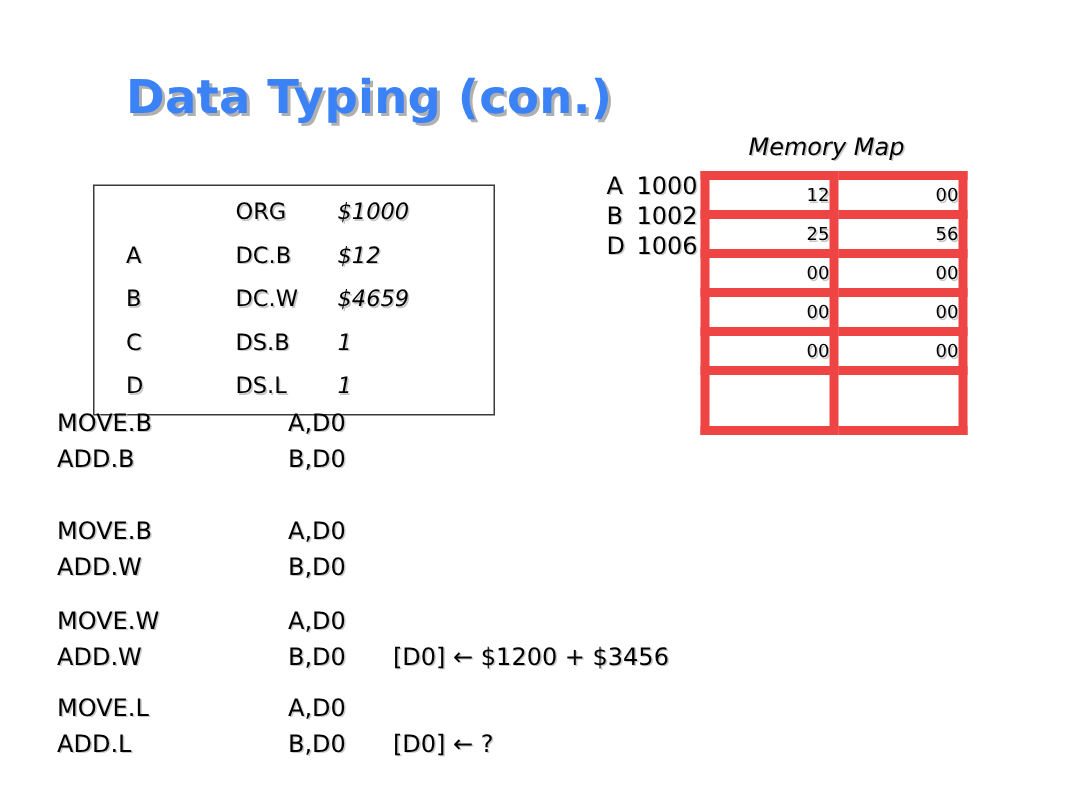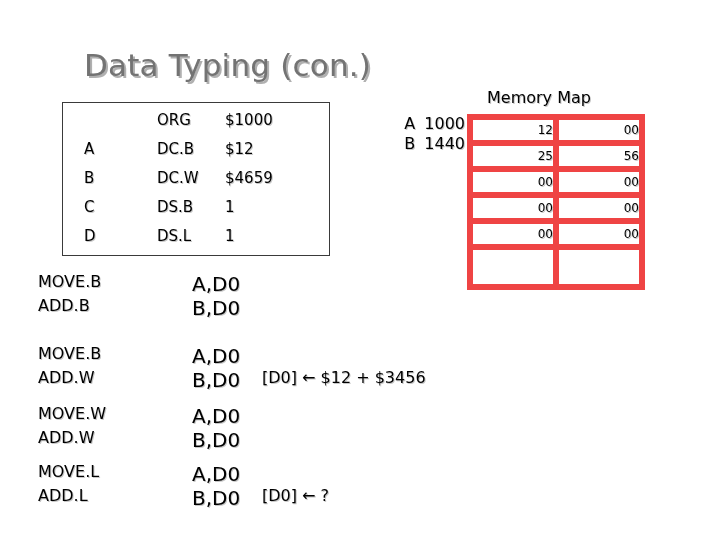--- a/index.html
+++ b/index.html
@@ -15,33 +15,33 @@
     font-family: "DejaVu Sans", sans-serif;
     color: #000000;
   }
 
   
   #slide-title {
     position: absolute;
     left: 84px;
     top: 47px;
     font-size: 31px;
-    font-weight: 400;
+    font-weight: 700;
     letter-spacing: 0.2px;
     white-space: nowrap;
-    color: #737373;
+    color: #3b82f6;
     text-shadow: 2px 2px 0 #b0b0b0;
     font-family: "DejaVu Sans", sans-serif;
   }
 
   
   #asm-box {
     position: absolute;
     left: 62px;
-    top: 102px;
+    top: 123px;
     width: 268px;
     height: 154px;
     border: 1px solid #3a3a3a;
     box-sizing: border-box;
   }
   .asm-row {
     position: absolute;
     left: 0;
     width: 100%;
     height: 29px;
@@ -58,30 +58,32 @@
     position: absolute;
     left: 94px;
     top: 0;
     text-shadow: 1px 1px 0 #c8c8c8;
   }
   .asm-oper {
     position: absolute;
     left: 162px;
     top: 0;
     text-shadow: 1px 1px 0 #c8c8c8;
+    font-style: italic;
   }
 
   
   #memmap-title {
     position: absolute;
-    left: 487px;
+    left: 499px;
     top: 88px;
     font-size: 16px;
     white-space: nowrap;
     text-shadow: 1px 1px 0 #c8c8c8;
+    font-style: italic;
   }
   #memmap-labels {
     position: absolute;
     left: 385px;
     top: 114px;
     width: 80px;
   }
   .mem-label-row {
     height: 20px;
     line-height: 20px;
@@ -137,21 +139,21 @@
     position: absolute;
     left: 38px;
     top: 0;
     font-size: 16px;
     text-shadow: 1px 1px 0 #c8c8c8;
   }
   .instr-oper {
     position: absolute;
     left: 192px;
     top: 0;
-    font-size: 20px;
+    font-size: 16px;
     text-shadow: 1px 1px 0 #c8c8c8;
   }
   .instr-comment {
     position: absolute;
     left: 262px;
     top: 0;
     font-size: 16px;
     text-shadow: 1px 1px 0 #c8c8c8;
   }
 </style>
@@ -194,21 +196,24 @@
 
 </div>
 
 <div id="memmap-title">Memory Map</div>
 
 <div id="memmap-labels">
   <div class="mem-label-row">
     <span class="mem-label-name">A</span><span class="mem-label-addr">1000</span>
   </div>
   <div class="mem-label-row">
-    <span class="mem-label-name">B</span><span class="mem-label-addr">1440</span>
+    <span class="mem-label-name">B</span><span class="mem-label-addr">1002</span>
+  </div>
+  <div class="mem-label-row">
+    <span class="mem-label-name">D</span><span class="mem-label-addr">1006</span>
   </div>
 </div>
 
 <table id="memmap-table">
   <tbody>
     <tr>
       <td>12</td>
       <td>00</td>
     </tr>
     <tr>
@@ -248,33 +253,33 @@
 
 <div class="instr-block" style="top:344px;">
   <div class="instr-line">
     <span class="instr-mnem">MOVE.B</span>
     <span class="instr-oper">A,D0</span>
     <span class="instr-comment"></span>
   </div>
   <div class="instr-line">
     <span class="instr-mnem">ADD.W</span>
     <span class="instr-oper">B,D0</span>
-    <span class="instr-comment">[D0] ← $12 + $3456</span>
   </div>
 </div>
 
 <div class="instr-block" style="top:404px;text-decoration:underline;">
   <div class="instr-line">
     <span class="instr-mnem">MOVE.W</span>
     <span class="instr-oper">A,D0</span>
     <span class="instr-comment"></span>
   </div>
   <div class="instr-line">
     <span class="instr-mnem">ADD.W</span>
     <span class="instr-oper">B,D0</span>
+    <span class="instr-comment">[D0] ← $1200 + $3456</span>
   </div>
 </div>
 
 <div class="instr-block" style="top:462px;">
   <div class="instr-line">
     <span class="instr-mnem">MOVE.L</span>
     <span class="instr-oper">A,D0</span>
     <span class="instr-comment"></span>
   </div>
   <div class="instr-line">

